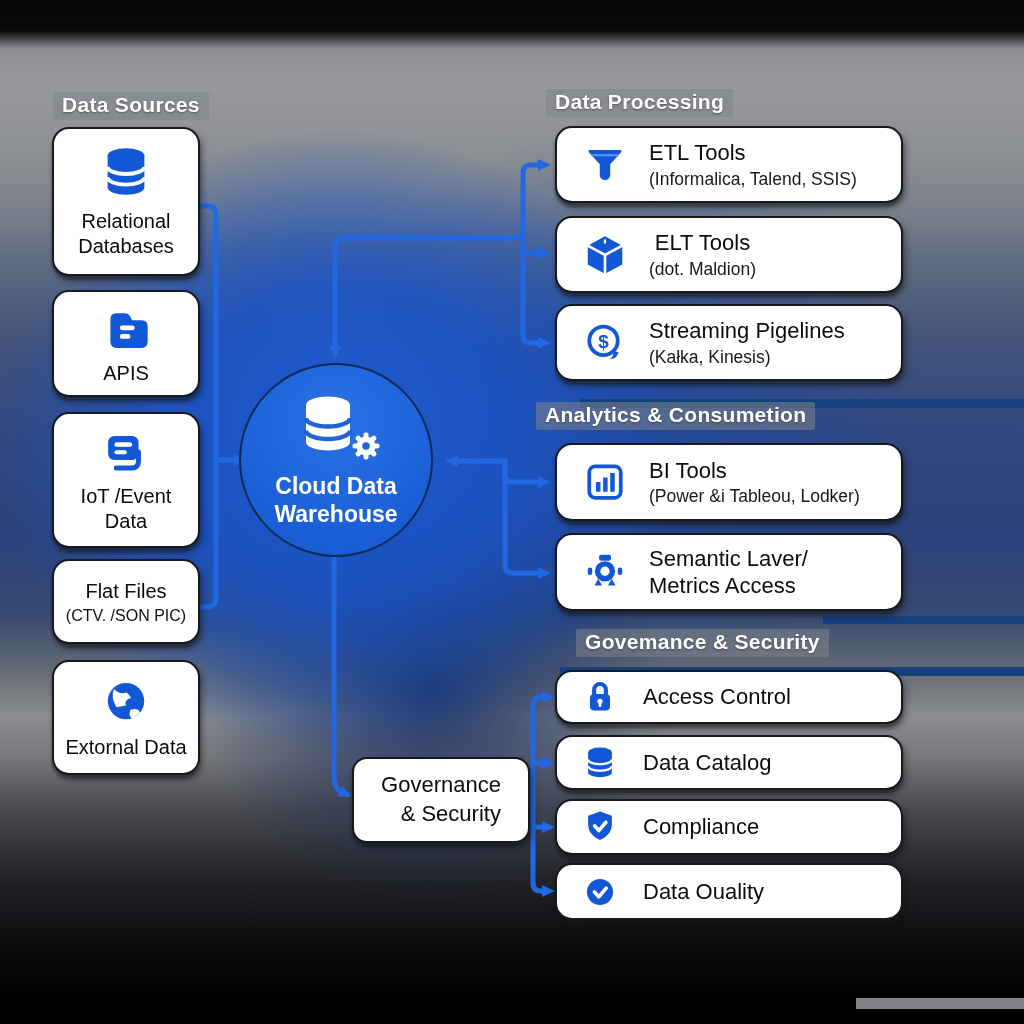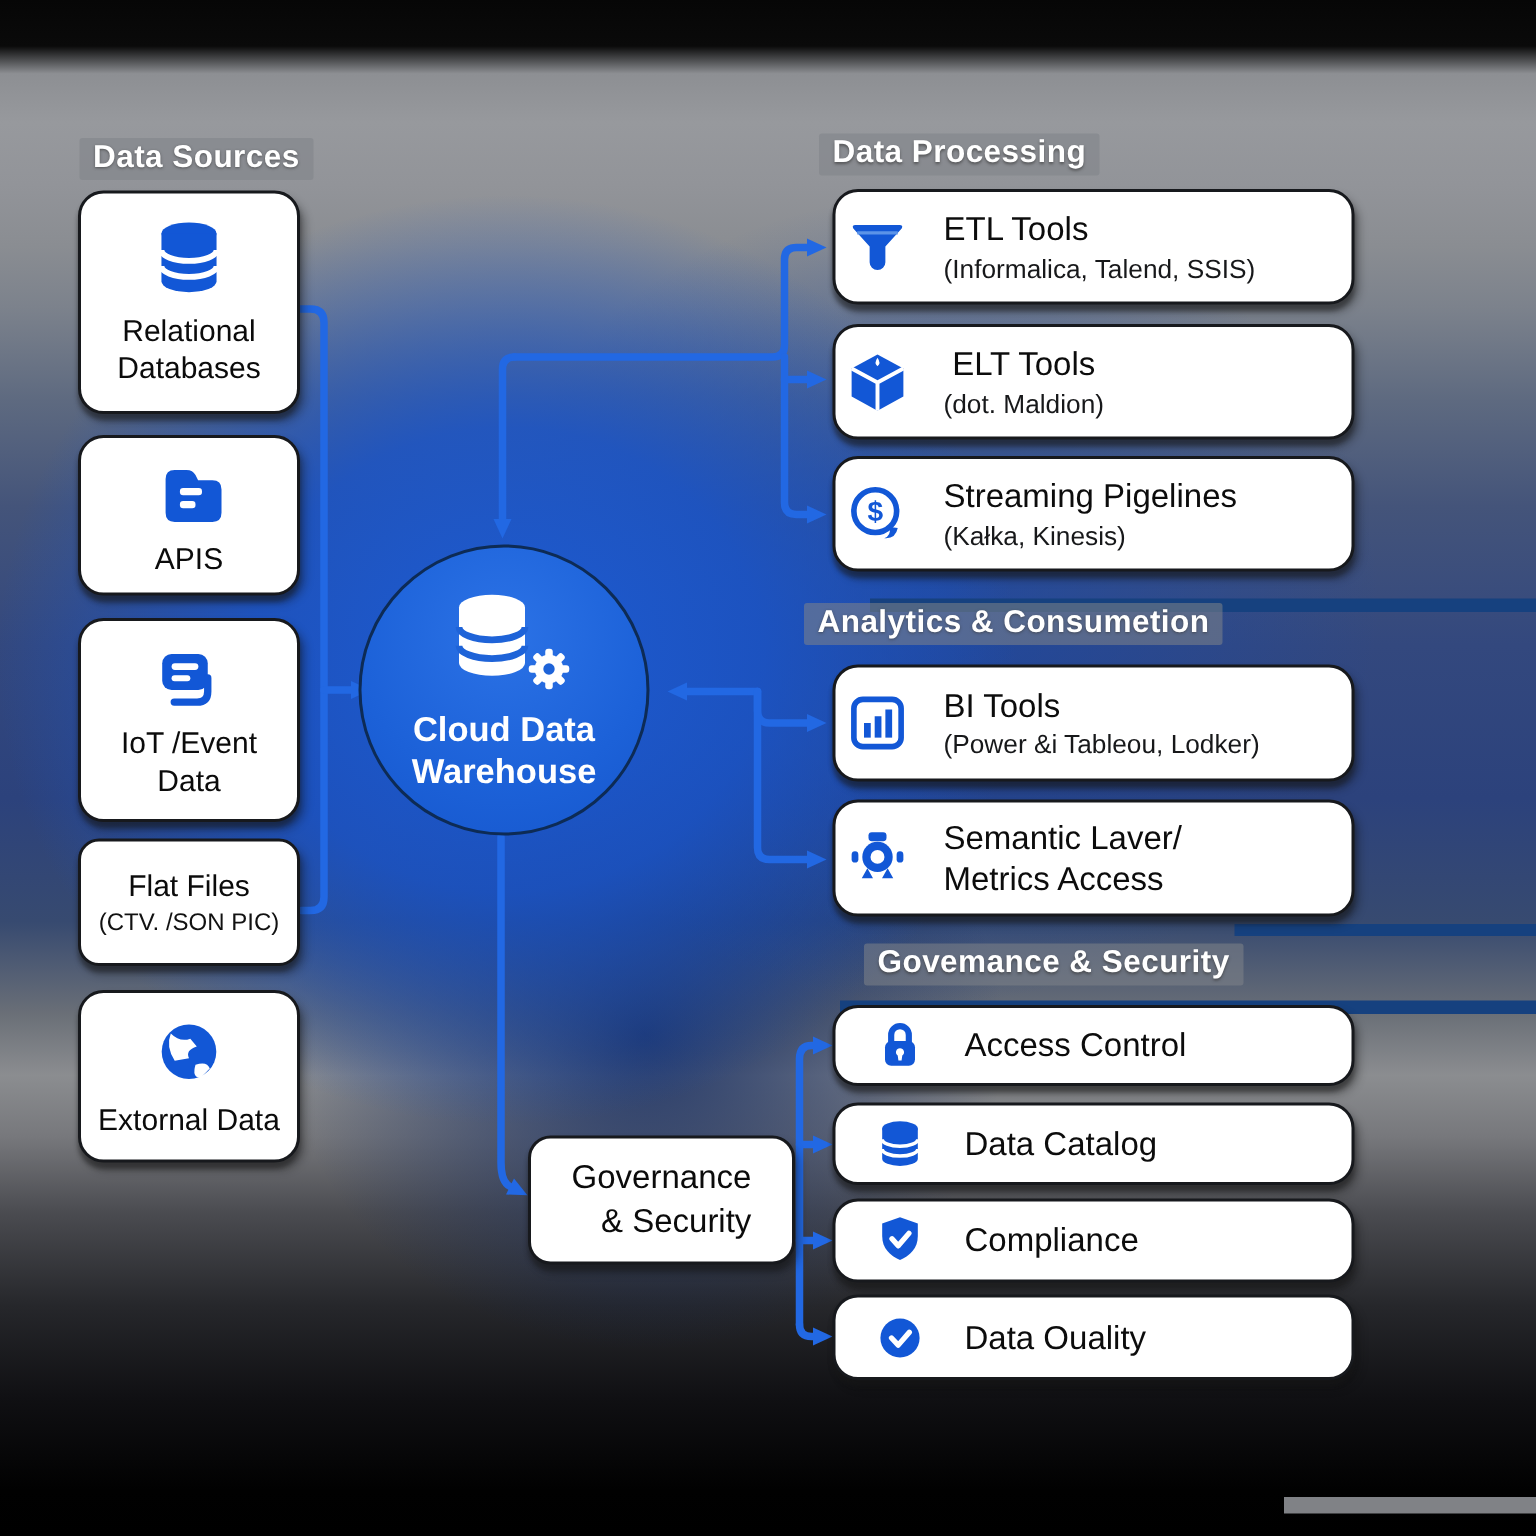--- a/index.html
+++ b/index.html
@@ -23,21 +23,21 @@
        letter-spacing:.3px;background:rgba(128,131,137,.55);padding:1px 9px 3px;
        border-radius:2px;text-shadow:0 1px 2px rgba(55,55,55,.65);white-space:nowrap;}
   
   .box{position:absolute;z-index:3;background:#fff;border:2px solid #17191d;
        border-radius:17px;box-shadow:0 4px 3px rgba(25,25,25,.45),3px 5px 6px rgba(15,15,15,.35);
        box-sizing:border-box;}
   .src{left:52px;width:148px;display:flex;flex-direction:column;align-items:center;
        justify-content:center;gap:7px;text-align:center;}
   .src .lbl{font-size:20px;color:#0b0b0b;line-height:1.25;white-space:pre-line;}
   .src .sub{font-size:16px;color:#111;margin-top:-4px;}
-  .rbox{left:555px;width:348px;display:flex;align-items:center;gap:20px;padding-left:4px;}
+  .rbox{left:555px;width:348px;display:flex;align-items:center;gap:20px;padding-left:24px;}
   .rbox .txt{display:flex;flex-direction:column;justify-content:center;}
   .r-title{font-size:22px;font-weight:500;color:#0c0c0c;line-height:1.25;white-space:pre-line;}
   .r-sub{font-size:17.5px;color:#17181a;margin-top:2px;}
   .gitem{left:555px;width:348px;display:flex;align-items:center;gap:24px;padding-left:24px;}
   .icon{flex:0 0 auto;display:block;}
   
   #circle{position:absolute;z-index:3;left:239px;top:363px;width:194px;height:194px;
      border-radius:50%;border:2px solid #0d2b55;box-sizing:border-box;
      background:radial-gradient(circle at 50% 30%,#2b72e6 0%,#1c61d8 62%,#1657cd 100%);
      display:flex;flex-direction:column;align-items:center;justify-content:center;}
@@ -117,21 +117,21 @@
     <svg class="icon" width="58" height="50" viewBox="0 0 64 56">
       <rect x="12" y="10" width="34" height="27" rx="7" fill="#1257d6"></rect>
       <rect x="19" y="17" width="20" height="5" rx="2.5" fill="#fff"></rect>
       <rect x="19" y="26" width="14" height="4.5" rx="2.25" fill="#fff"></rect>
       <path d="M46 28 v10 q0 8 -8 8 H21" stroke="#1257d6" stroke-width="5.5" fill="none" stroke-linecap="round"></path>
     </svg>
     <div class="lbl">IoT /Event
 Data</div>
   </div>
 
-  <div class="box src" style="top:559px;height:85px;border-radius:14px;">
+  <div class="box src" style="top:559px;height:85px;">
     <div class="lbl">Flat Files</div>
     <div class="sub">(CTV. /SON PIC)</div>
   </div>
 
   <div class="box src" style="top:660px;height:115px;">
     <svg class="icon" width="56" height="52" viewBox="0 0 64 60">
       <circle cx="32" cy="29" r="21" fill="#1257d6"></circle>
       <path d="M18 15 q7 7 15 4 l5 6 q-9 3 -6 9 l-11 2 q-7-11 -3-21 Z" fill="#fff"></path>
       <path d="M37 39 q9-3 11 3 l-7 7 q-7 0 -4-10 Z" fill="#fff"></path>
     </svg>

